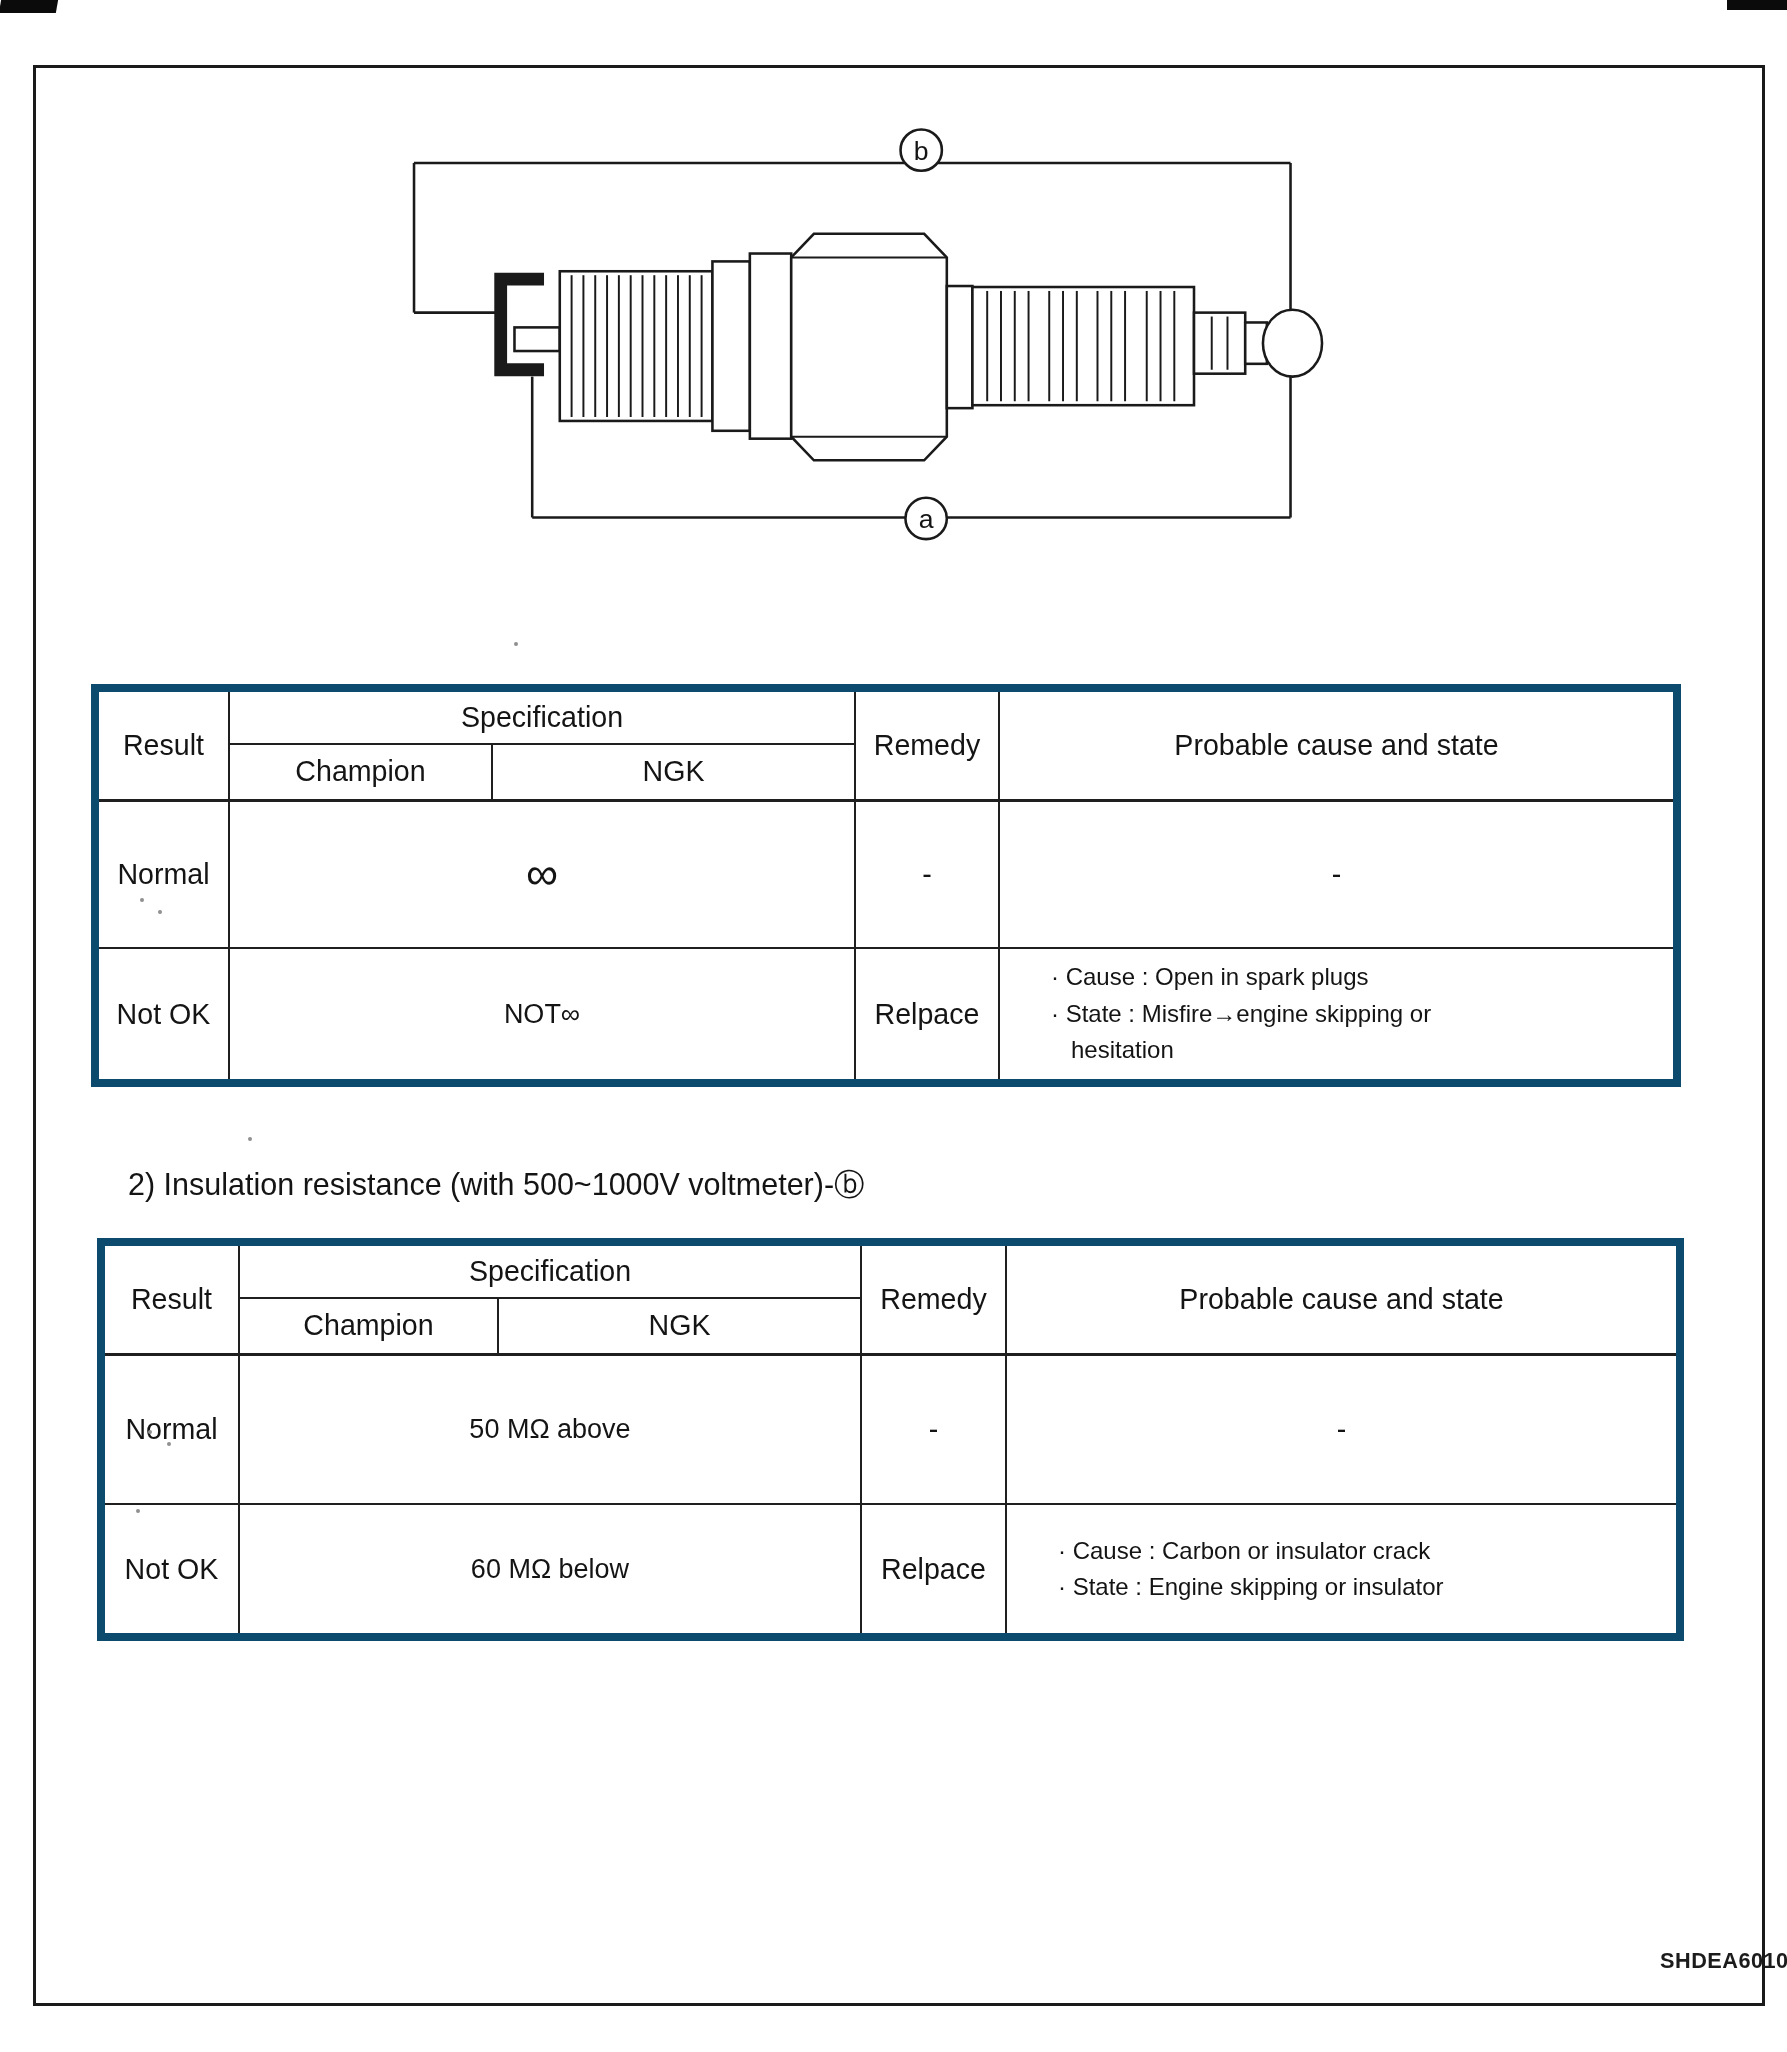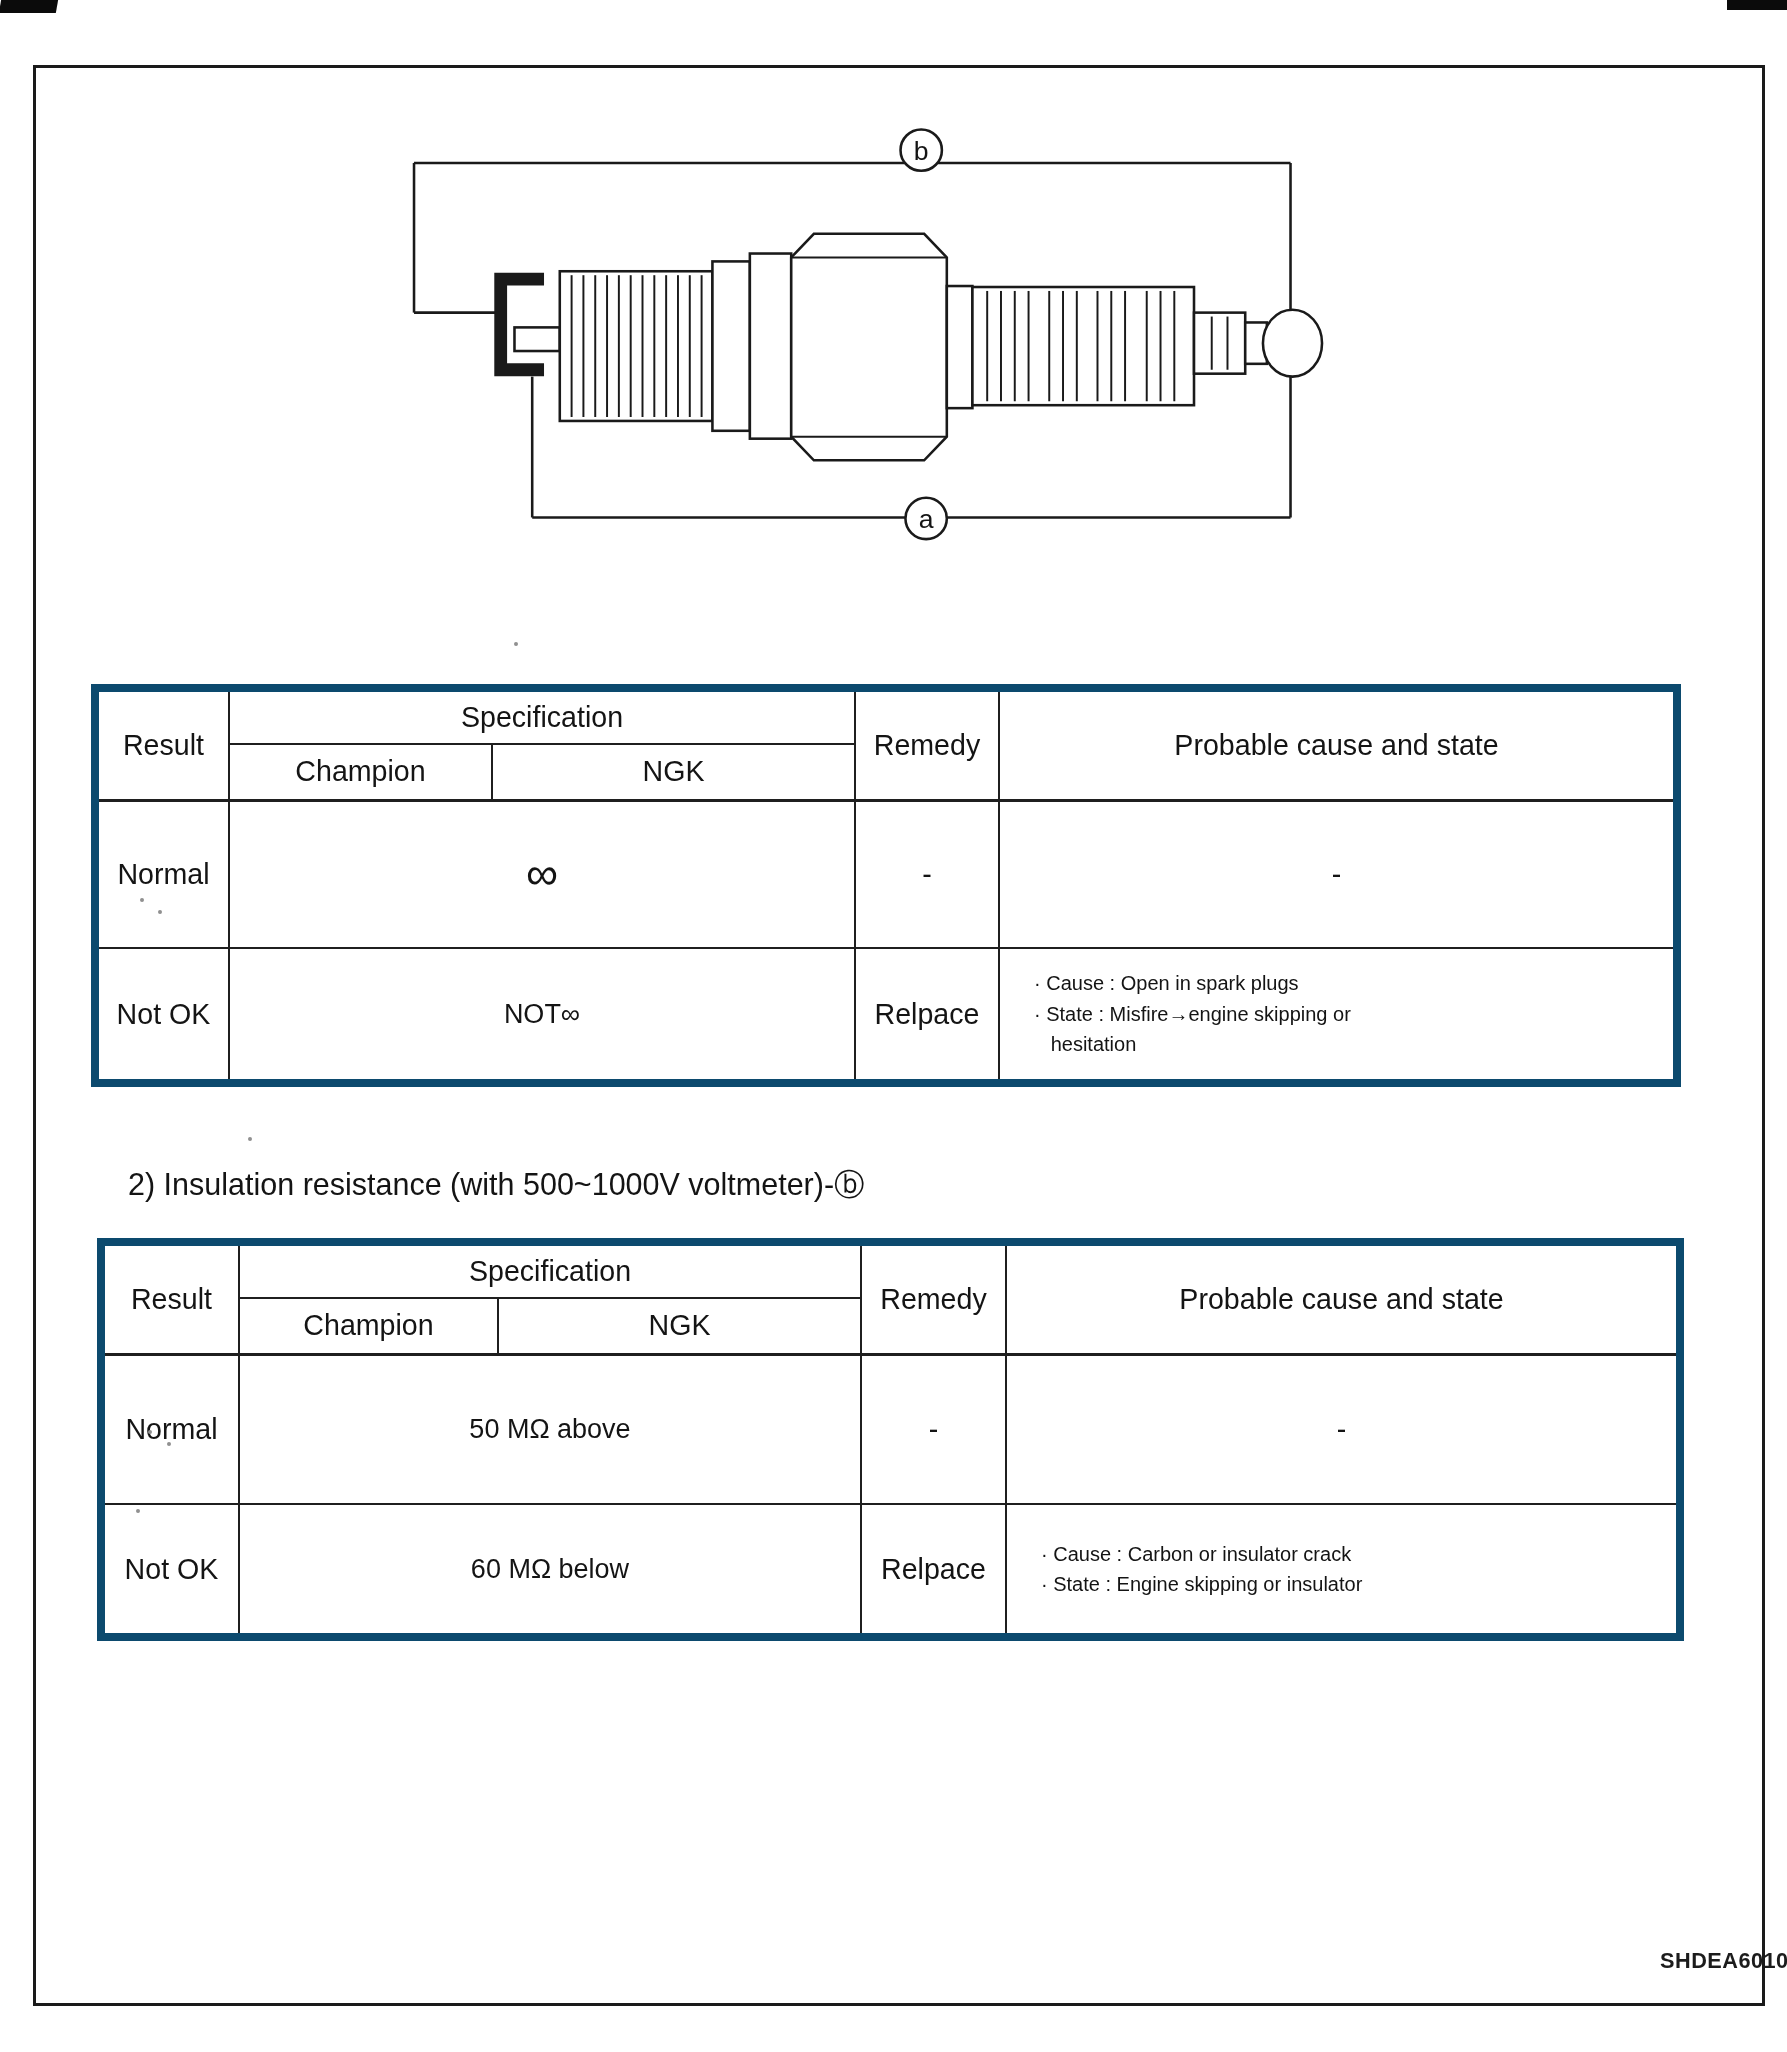--- a/index.html
+++ b/index.html
@@ -29,22 +29,22 @@
   .spec-table td {
     border:2px solid #1f1f1f; text-align:center; vertical-align:middle;
     font-size:28.6px; color:#141414; padding:0 7.9px; overflow:hidden;
   }
   .spec-table tr.body1 td { border-top-width:3px; }
   .t1 { left:91px;  top:684px;  width:1588px; }
   .t2 { left:97px;  top:1238px; width:1584px; }
   td.inf { font-size:45px; }
   td.specv { font-size:27px; }
   td.cause {
-    text-align:left; padding-left:34px; padding-right:19.7px;
-    white-space:pre-line; line-height:1.52; font-size:20px;
+    text-align:left; padding-left:51px; padding-right:19.7px;
+    white-space:pre-line; line-height:1.52; font-size:24px;
   }
   .figcode {
     position:absolute; left:1660px; top:1948px; font-size:21.7px;
     font-weight:600; letter-spacing:0.5px; color:#1c1c1c;
   }
 </style>
 </head>
 <body>
 
 <div class="canvas">

